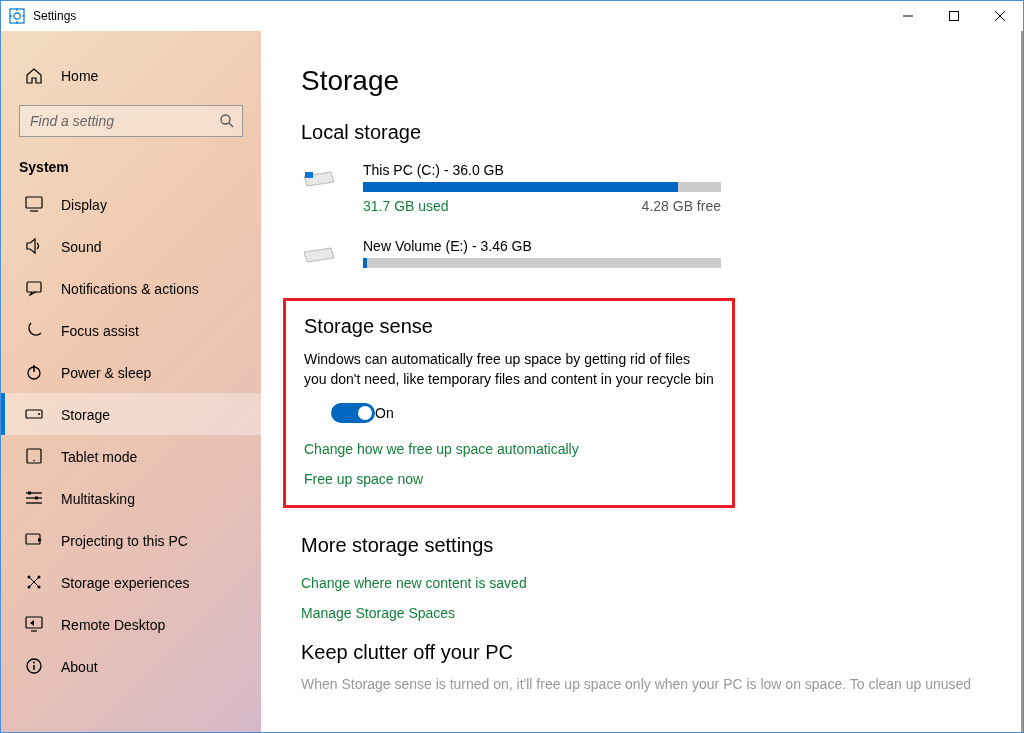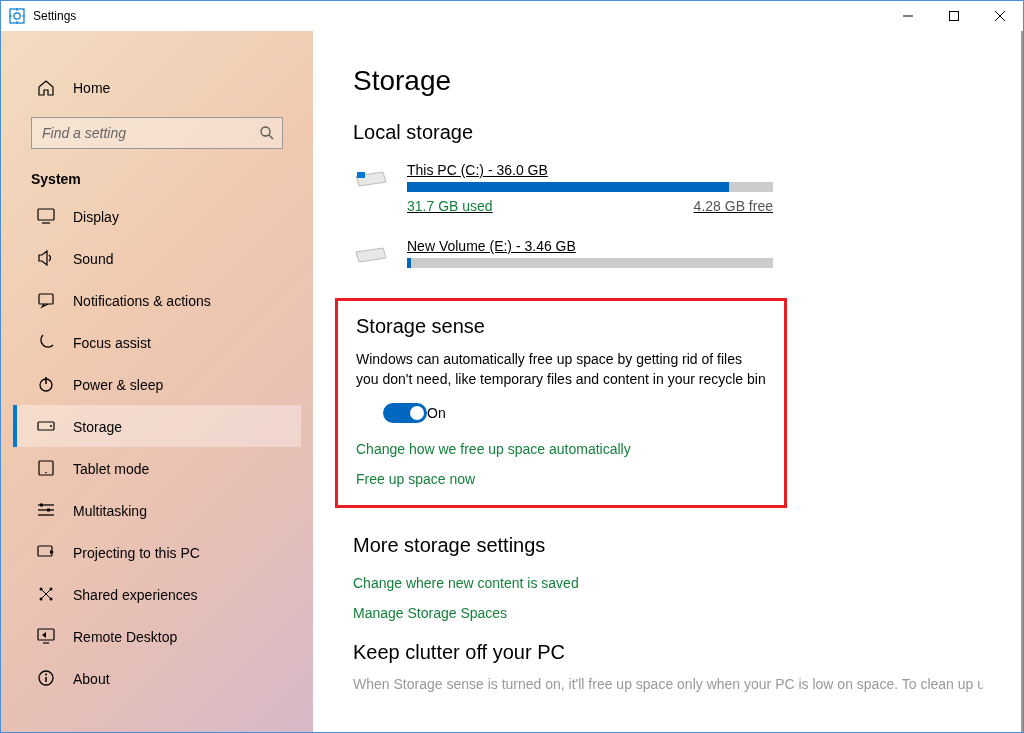--- a/index.html
+++ b/index.html
@@ -5,36 +5,36 @@
   * { box-sizing: border-box; margin: 0; padding: 0; font-family: "Segoe UI", Arial, sans-serif; }
   body { width: 1024px; height: 733px; overflow: hidden; background: #fff; }
   .window { width: 1024px; height: 733px; display: flex; flex-direction: column; border: 1px solid #4a90d9; }
   .titlebar { height: 30px; display: flex; align-items: center; background: #fff; border-bottom: 0; }
   .titlebar-icon { width: 16px; height: 16px; margin-left: 8px; }
   .titlebar-title { font-size: 12px; margin-left: 8px; flex: 0 0 auto; color: #000; }
   .titlebar-spacer { flex: 1; }
   .titlebar-btn { width: 46px; height: 30px; display: flex; align-items: center; justify-content: center; }
   .titlebar-btn svg { width: 10px; height: 10px; }
   .body { flex: 1; display: flex; overflow: hidden; }
-  .sidebar { width: 312px; background: linear-gradient(135deg, #f2dcc0 0%, #f0c9b0 40%, #e7c0b5 70%, #d6b8c8 100%); padding: 12px; overflow: hidden; position: relative; }
+  .sidebar { width: 260px; background: linear-gradient(135deg, #f2dcc0 0%, #f0c9b0 40%, #e7c0b5 70%, #d6b8c8 100%); padding: 0; overflow: hidden; position: relative; }
   .home-row { display: flex; align-items: center; padding: 12px 24px 12px 24px; margin-top: 24px; gap: 18px; cursor: pointer; }
   .home-label { font-size: 14px; }
   .search-wrap { margin: 8px 18px 14px 18px; position: relative; }
   .search-input { width: 100%; height: 32px; border: 1px solid #999; background: rgba(255,255,255,0.35); padding: 0 30px 0 10px; font-size: 14px; font-style: italic; color: #555; }
   .search-input::placeholder { color: #666; font-style: italic; }
   .search-icon { position: absolute; right: 8px; top: 8px; width: 16px; height: 16px; color: #555; }
   .section-header { font-weight: 600; font-size: 14px; padding: 8px 18px 8px 18px; }
   .nav-item { display: flex; align-items: flex-end; gap: 18px; padding: 12px 18px 12px 24px; font-size: 14px; cursor: pointer; }
   .nav-item.selected { background: rgba(255,255,255,0.35); border-left: 4px solid #0078d4; padding-left: 20px; }
   .nav-icon { width: 18px; height: 18px; flex: 0 0 18px; display:flex; align-items:center; justify-content:center; }
   .content { flex: 1; padding: 34px 40px 0 40px; overflow-y: auto; position: relative; }
   .content-scroll { position:absolute; right:0; top:0; bottom:0; width:2px; background:#999; }
   .page-title { font-size: 28px; font-weight: 400; margin-bottom: 24px; }
   .section-title { font-size: 20px; font-weight: 400; margin-bottom: 18px; }
-  .drive-row { display: flex; gap: 18px; margin-bottom: 24px; width: 420px; text-decoration: underline; }
+  .drive-row { display: flex; gap: 26px; margin-bottom: 24px; width: 420px; }
   .drive-icon { width: 36px; height: 28px; margin-top: 4px; flex: 0 0 36px; }
   .drive-info { flex: 1; }
   .drive-name { font-size: 14px; margin-bottom: 4px; }
   .progress { height: 10px; background: #ccc; position: relative; margin-bottom: 6px; width: 100%; }
   .progress-fill { position: absolute; left: 0; top: 0; bottom: 0; background: #0067c0; }
   .drive-stats { display: flex; justify-content: space-between; font-size: 14px; }
   .link { color: #15803d; cursor: pointer; }
   .muted { color: #555; }
   .highlight-box { border: 3px solid #ec1c24; padding: 14px 18px 18px 18px; margin-bottom: 26px; width: 452px; margin-left: -18px; }
   .desc { font-size: 14px; line-height: 1.4; margin-bottom: 14px; max-width: 420px; }
@@ -188,21 +188,21 @@
         <span class="nav-icon">
             <svg viewBox="0 0 18 18" width="18" height="18">
               <circle cx="4" cy="4" r="1.5" fill="#000"></circle>
               <circle cx="14" cy="4" r="1.5" fill="#000"></circle>
               <circle cx="4" cy="14" r="1.5" fill="#000"></circle>
               <circle cx="14" cy="14" r="1.5" fill="#000"></circle>
               <line x1="4" y1="4" x2="14" y2="14" stroke="#000"></line>
               <line x1="14" y1="4" x2="4" y2="14" stroke="#000"></line>
             </svg>
           </span>
-        <span>Shared experiences</span>
+        <span>Storage experiences</span>
       </div>
       <div class="nav-item">
         <span class="nav-icon">
             <svg viewBox="0 0 18 18" width="18" height="18">
               <rect x="1" y="2" width="16" height="11" rx="1" fill="none" stroke="#000" stroke-width="1.2"></rect>
               <path d="M5 8 L9 5 L9 11 Z" fill="#000"></path>
               <line x1="6" y1="16" x2="12" y2="16" stroke="#000" stroke-width="1.2"></line>
             </svg>
           </span>
         <span>Remote Desktop</span>

